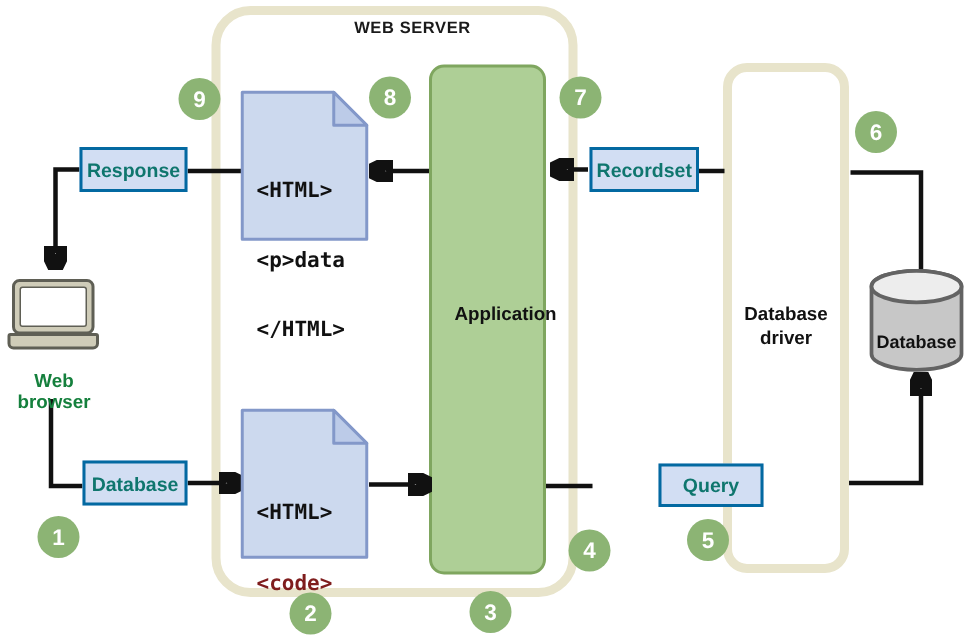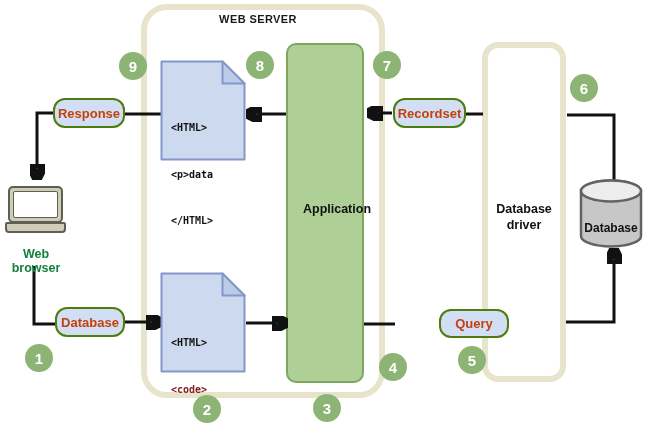--- a/index.html
+++ b/index.html
@@ -3,43 +3,43 @@
 <meta charset="utf-8">
 <style>
   html,body{margin:0;padding:0;background:#fff;}
   .canvas{position:relative;width:645px;height:425px;background:#fff;overflow:hidden;
           font-family:"Liberation Sans",sans-serif;}
   .abs{position:absolute;box-sizing:border-box;}
 
   
   .ws-box{left:141px;top:4px;width:244px;height:394px;border:6px solid #e8e4cb;
           border-radius:26px;background:#fff;}
-  .ws-title{left:136px;top:13px;width:244px;text-align:center;font-weight:bold;
+  .ws-title{left:153px;top:13px;width:244px;text-align:center;font-weight:bold;
             font-size:11px;letter-spacing:.4px;color:#1a1a1a;}
   .driver-box{left:482px;top:42px;width:84px;height:340px;border:6px solid #e8e4cb;
           border-radius:16px;background:#fff;}
   .driver-label{left:482px;top:201px;width:84px;text-align:center;font-weight:bold;
           font-size:12.5px;line-height:16px;color:#111;}
   .app-box{left:286px;top:43px;width:78px;height:340px;background:#aecf96;
           border:2.5px solid #7fa65f;border-radius:10px;}
   .app-label{left:286px;top:201px;width:78px;text-align:center;font-weight:bold;
           font-size:12.5px;line-height:16px;color:#111;margin-left:12px;}
 
   
   .arrows{left:0;top:0;pointer-events:none;}
   .arrows path{fill:none;stroke:#111;stroke-width:3;}
 
   
   .doc-text{width:70px;font-family:"DejaVu Sans Mono","Liberation Mono",monospace;
-            font-weight:bold;font-size:10px;line-height:15.5px;color:#111;white-space:pre;}
+            font-weight:bold;font-size:14px;line-height:15.5px;color:#111;white-space:pre;}
   .doc-text .orange{color:#7f1d1d;}
 
   
-  .pill{background:#d2def3;border:2px solid #4d7c0f;border-radius:12px;display:flex;
-        align-items:center;justify-content:center;font-weight:bold;font-size:13px;color:#c2410c;}
+  .pill{background:#d2def3;border:2px solid #0369a1;border-radius:0;display:flex;
+        align-items:center;justify-content:center;font-weight:bold;font-size:13px;color:#0f766e;}
 
   
   .laptop-screen{left:8px;top:186px;width:55px;height:37px;background:#cfccb8;
         border:2px solid #5f5f55;border-radius:5px;padding:3px;}
   .laptop-inner{width:100%;height:100%;background:#fff;border:1.5px solid #5f5f55;
         border-radius:2px;box-sizing:border-box;}
   .laptop-base{left:5px;top:222px;width:61px;height:11px;background:#cfccb8;
         border:2px solid #5f5f55;border-radius:2px 2px 4px 4px;}
   .browser-label{left:0;top:247px;width:72px;text-align:center;font-weight:bold;
         font-size:12.5px;color:#15803d;}

